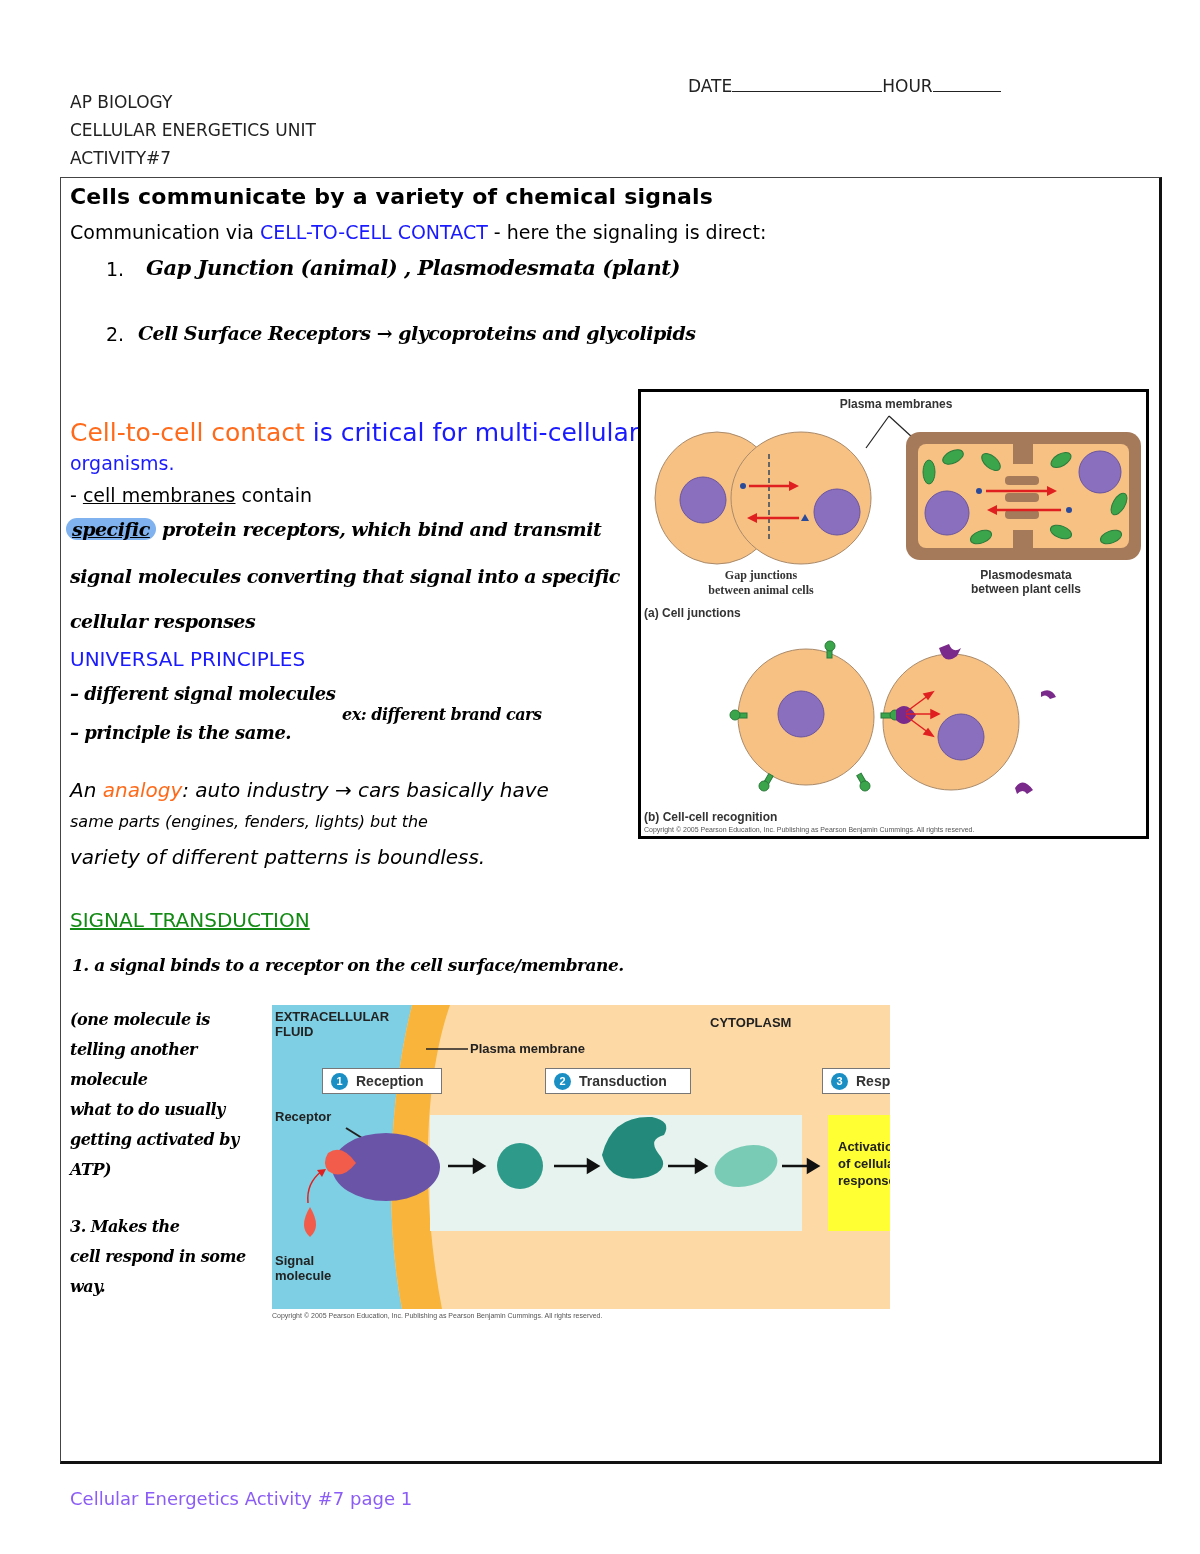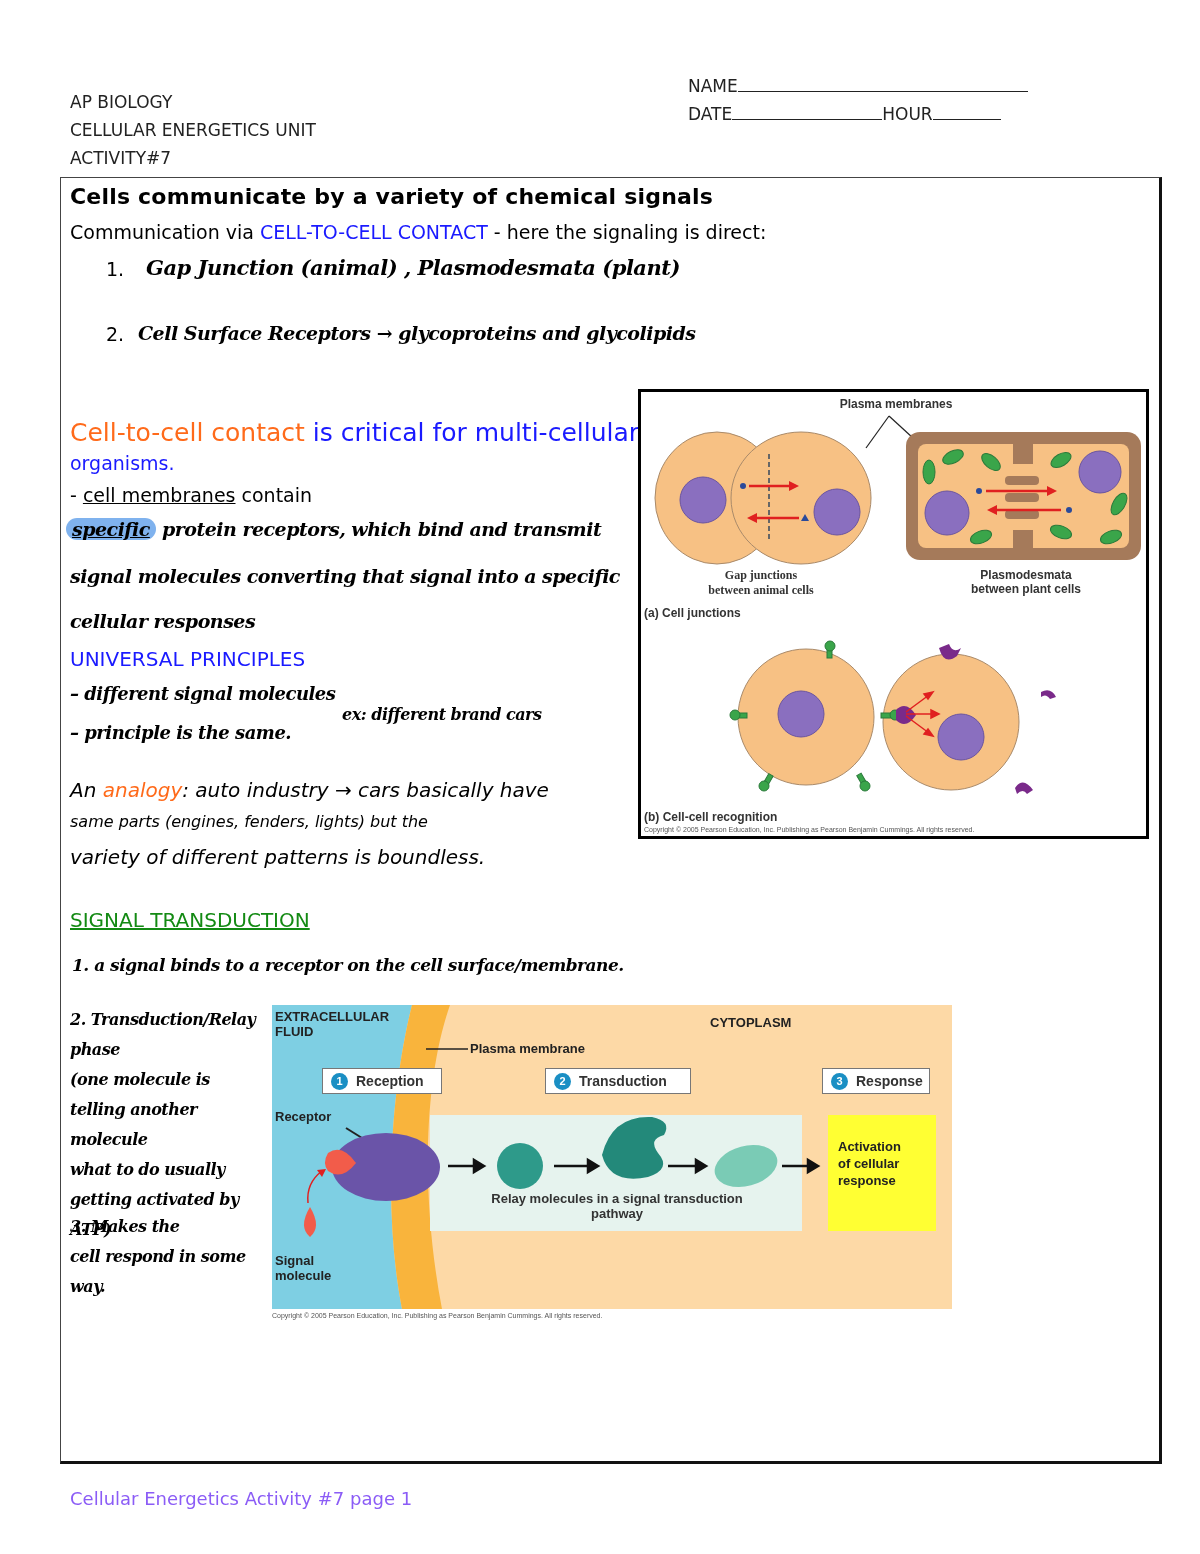--- a/index.html
+++ b/index.html
@@ -13,37 +13,34 @@
   .t-title { position: absolute; left: 70px; top: 184px; font-size: 22px; font-weight: bold; letter-spacing: 0.2px; }
   .t-line { position: absolute; left: 70px; font-size: 19px; }
   .blue { color: #1a1aff; }
   .orange { color: #ff6a1a; }
   .green { color: #138a13; }
   .hand { position: absolute; font-family: "DejaVu Serif", serif; font-style: italic; font-weight: bold; color: #000; font-size: 20px; letter-spacing: -0.5px; }
   .highlight { background: #7fb2ee; border-radius: 14px; padding: 0 6px; text-decoration: underline; }
   .fig { position: absolute; border: 3px solid #000000; background: #fff; }
   .cap { font-family: "Liberation Sans", sans-serif; font-weight: bold; font-size: 12px; color: #333; text-align: center; position: absolute; }
   .copy { font-family: "Liberation Sans", sans-serif; font-size: 7px; color: #555; position: absolute; }
-  .path-box { position: absolute; left: 272px; top: 1005px; width: 680px; height: 304px; overflow: hidden; }
+  .path-box { position: absolute; left: 272px; top: 1005px; width: 618px; height: 304px; overflow: hidden; }
   .label-box { position: absolute; background: #fff; border: 1.5px solid #777; font-family: "Liberation Sans", sans-serif; font-weight: bold; font-size: 14px; color: #333; display: flex; align-items: center; padding-left: 8px; gap: 8px; }
   .num { width: 17px; height: 17px; border-radius: 50%; background: #1a8fc4; color: #fff; font-size: 11px; display: flex; align-items: center; justify-content: center; }
   .footer { position: absolute; left: 70px; top: 1488px; font-size: 18px; color: #8b5cf6; }
 </style>
 </head>
 <body>
 
 <div class="hdr hdr-left">
   <div>AP BIOLOGY</div>
   <div>CELLULAR ENERGETICS UNIT</div>
   <div>ACTIVITY#7</div>
 </div>
 <div class="hdr hdr-right">
-  <div>
-    <span>NAME</span><span class="blank" style="width:290px"></span>
-  </div>
   <div>
     <span>DATE</span><span class="blank" style="width:150px"></span><span>HOUR</span><span class="blank" style="width:68px"></span>
   </div>
 </div>
 
 <div class="frame"></div>
 
 <div class="t-title comic">Cells communicate by a variety of chemical signals</div>
 <div class="t-line comic" style="top:221px;">
   <span>Communication via </span><span class="blue">CELL-TO-CELL CONTACT</span><span> - here the signaling is direct:</span>
@@ -160,21 +157,20 @@
     <div>between plant cells</div>
   </div>
   <div class="cap" style="left:3px; top:214px; text-align:left; font-size:12px;">(a) Cell junctions</div>
   <div class="cap" style="left:3px; top:418px; text-align:right; font-size:12px;">(b) Cell-cell recognition</div>
   <div class="copy" style="left:3px; top:434px;">Copyright © 2005 Pearson Education, Inc. Publishing as Pearson Benjamin Cummings. All rights reserved.</div>
 </div>
 
 <div class="t-line comic green" style="top:908px; font-size:20px; text-decoration:underline;">SIGNAL TRANSDUCTION</div>
 <div class="hand" style="left:72px; top:955px; font-size:17px;">1. a signal binds to a receptor on the cell surface/membrane.</div>
 <div class="hand" style="left:70px; top:1005px; width:198px; font-size:16px; line-height:30px;">
-  <div>2. Transduction/Relay phase</div>
   <div>(one molecule is</div>
   <div>telling another molecule</div>
   <div>what to do usually</div>
   <div>getting activated by</div>
   <div>ATP)</div>
 </div>
 <div class="hand" style="left:70px; top:1212px; width:198px; font-size:16px; line-height:30px;">
   <div>3. Makes the</div>
   <div>cell respond in some</div>
   <div>way.</div>
@@ -226,24 +222,20 @@
   <div class="label-box" style="left:550px; top:63px; width:108px; height:26px;">
     <span class="num">3</span>
       <span>Response</span>
   </div>
 
   <div class="cap" style="left:3px; top:104px; text-align:right; color:#222; font-size:13px;">Receptor</div>
   <div class="cap" style="left:3px; top:248px; text-align:left; color:#222; font-size:13px;">
     <div>Signal</div>
     <div>molecule</div>
   </div>
-  <div class="cap" style="left:190px; top:186px; width:310px; color:#333; font-size:13px;">
-    <div>Relay molecules in a signal transduction</div>
-    <div>pathway</div>
-  </div>
   <div class="cap" style="left:566px; top:133px; text-align:left; color:#222; font-size:13px; line-height:17px;">
     <div>Activation</div>
     <div>of cellular</div>
     <div>response</div>
   </div>
 </div>
 <div class="copy" style="left:272px; top:1312px;">Copyright © 2005 Pearson Education, Inc. Publishing as Pearson Benjamin Cummings. All rights reserved.</div>
 
 <div class="footer">Cellular Energetics Activity #7 page 1</div>
 

